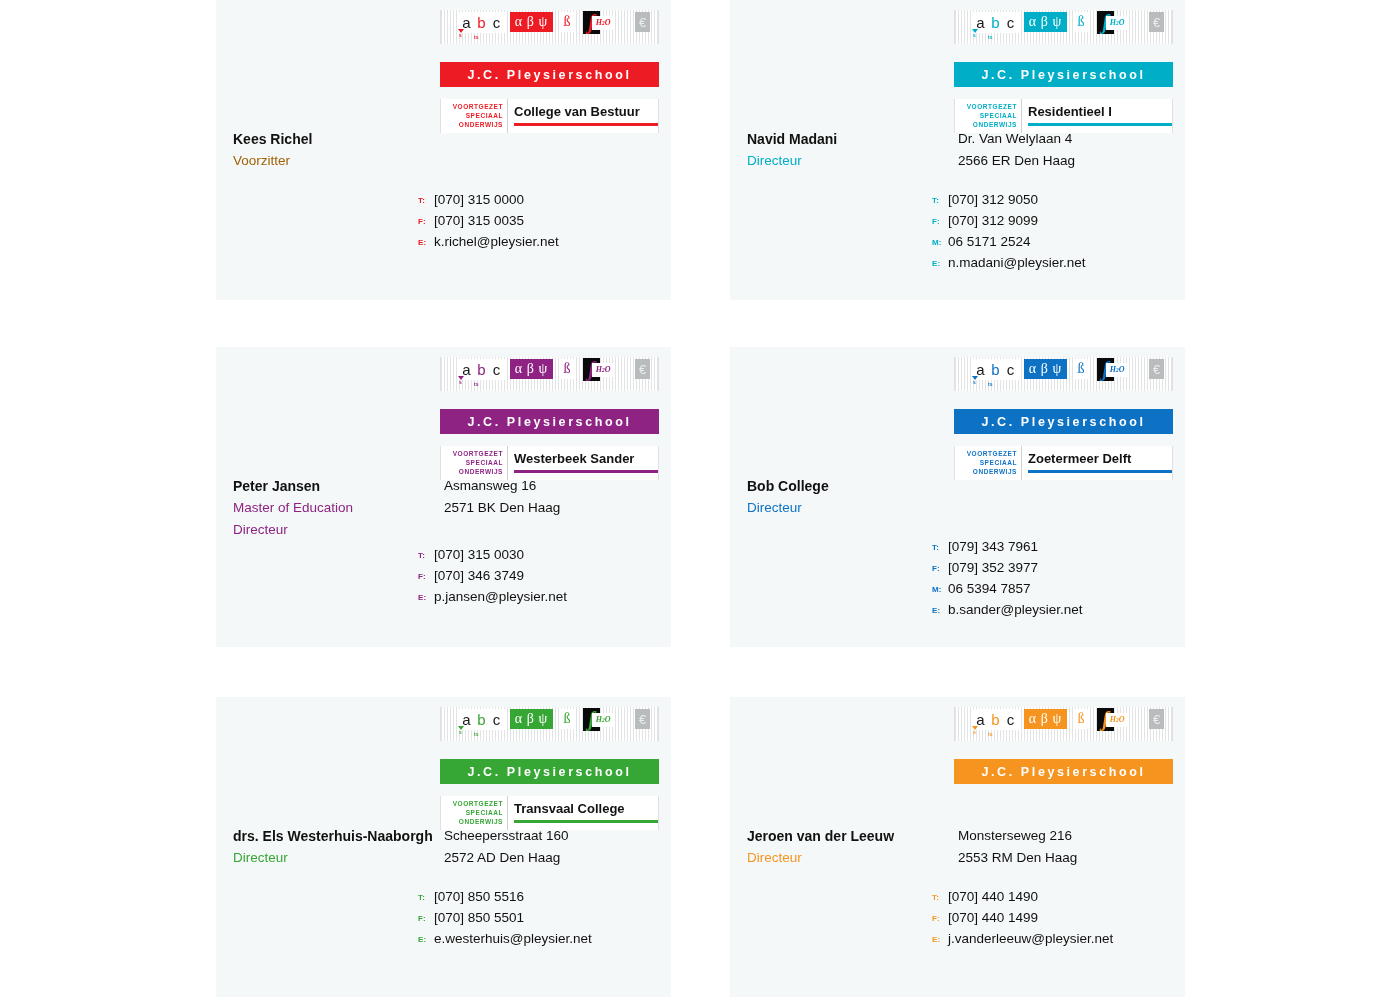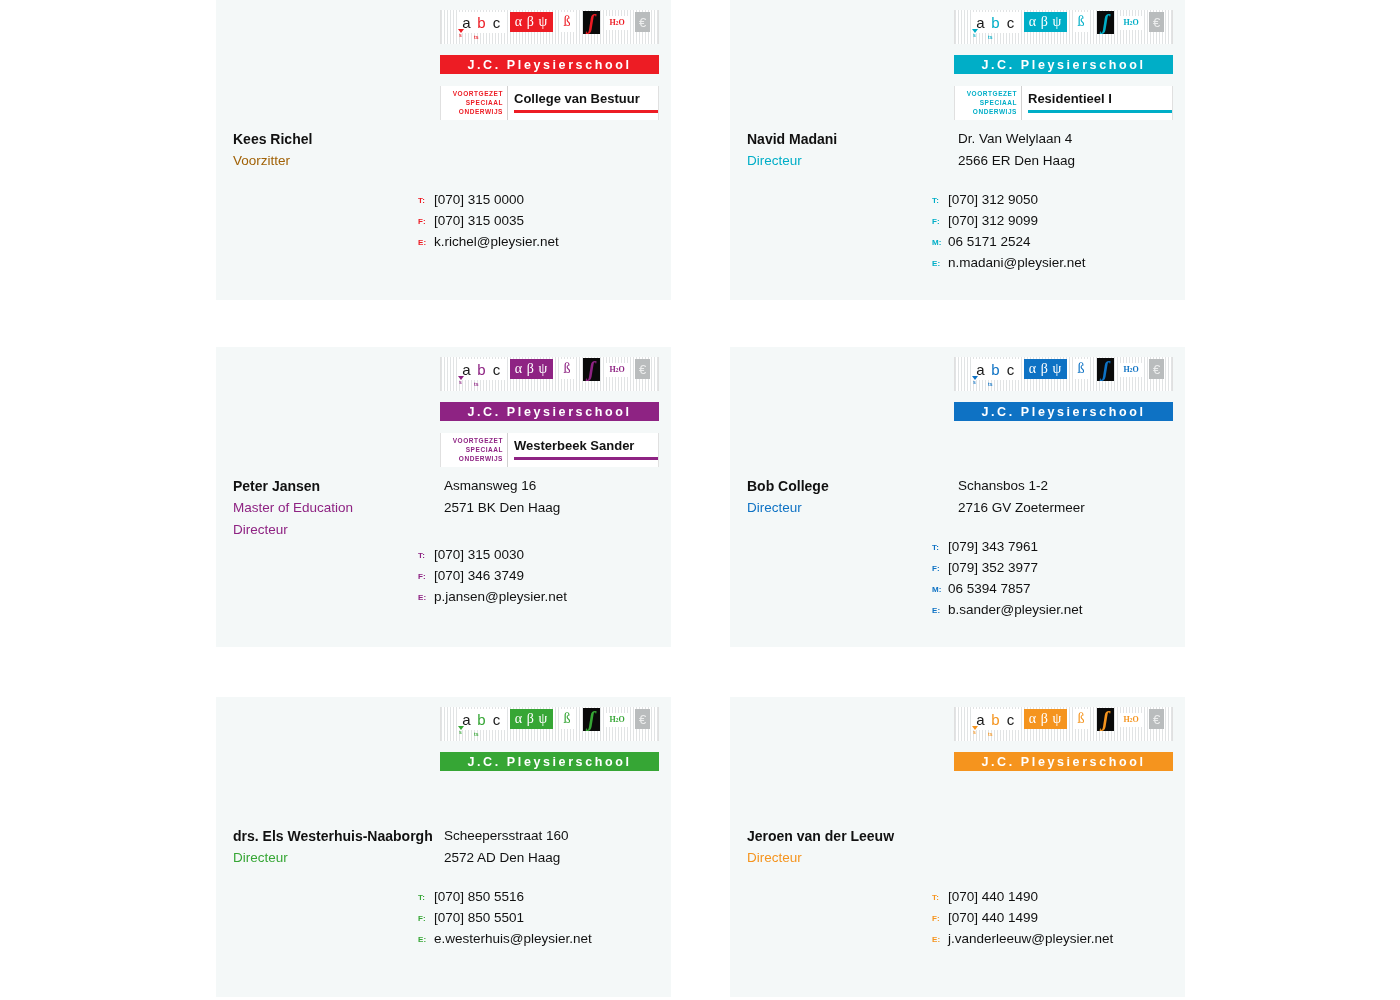--- a/index.html
+++ b/index.html
@@ -149,56 +149,57 @@
     font-family: "Liberation Serif", serif;
     font-size: 20px;
     font-weight: 700;
     font-style: italic;
     padding-bottom: 1px;
     box-sizing: border-box;
   }
 
   .g-h2o {
     top: 6px;
-    left: 165px;
+    left: 151px;
     width: 22px;
     height: 14px;
     background: #ffffff;
     font-family: "Liberation Serif", serif;
+    font-style: italic;
     font-weight: 700;
     font-size: 8px;
     letter-spacing: -0.2px;
   }
   .g-h2o sub { font-size: 6px; vertical-align: -1px; }
 
   .g-eur {
     top: 2px;
     left: 194px;
     width: 15px;
     height: 20px;
     background: #b9bcbd;
     color: #eceded;
     font-family: "Liberation Sans", sans-serif;
     font-size: 13px;
     font-weight: 400;
   }
 
   
   .logo-banner {
-    height: 19px;
+    height: 25px;
     display: flex;
     align-items: center;
     justify-content: center;
     color: #ffffff;
     font-family: "Liberation Sans", sans-serif;
     font-weight: 700;
     font-size: 12.5px;
     letter-spacing: 2.6px;
     box-sizing: border-box;
-    margin-top: 11px;
+    margin-top: 18px;
   }
 
   
   .logo-foot {
     position: relative;
     height: 34px;
     background: #ffffff;
     display: flex;
     align-items: flex-start;
     box-sizing: border-box;
@@ -515,28 +516,37 @@
               <span>β</span>
               <span>ψ</span>
             </div>
             <div class="g g-ss" style="color: rgb(14, 114, 196);">ß</div>
             <div class="g g-int" style="color: rgb(14, 114, 196);">ʃ</div>
             <div class="g g-h2o" style="color: rgb(14, 114, 196);">H<sub>2</sub>O</div>
             <div class="g g-eur">€</div>
           </div>
         </div>
         <div class="logo-banner" style="background: rgb(14, 114, 196);">J.C. Pleysierschool</div>
+        <div class="logo-foot">
+          <div class="vso-wrap">
+            <div class="vso" style="color: rgb(14, 114, 196);">
+              <div>VOORTGEZET</div>
+              <div>SPECIAAL</div>
+              <div>ONDERWIJS</div>
+            </div>
+          </div>
+          <div class="loc-wrap">
+            <div class="loc-name">Zoetermeer Delft</div>
+            <div class="loc-rule" style="background: rgb(14, 114, 196);"></div>
+          </div>
+        </div>
       </div>
       <div class="person">
         <div class="person-name">Bob College</div>
         <div class="person-role" style="color: rgb(14, 114, 196);">Directeur</div>
-      </div>
-      <div class="address">
-        <div class="address-line">Schansbos 1-2</div>
-        <div class="address-line">2716 GV  Zoetermeer</div>
       </div>
       <div class="contact" style="top: 192px;">
         <div class="contact-row">
           <span class="contact-key" style="color: rgb(14, 114, 196);">T:</span>
           <span class="contact-val">[079] 343 7961</span>
         </div>
         <div class="contact-row">
           <span class="contact-key" style="color: rgb(14, 114, 196);">F:</span>
           <span class="contact-val">[079] 352 3977</span>
         </div>
@@ -566,20 +576,33 @@
               <span>β</span>
               <span>ψ</span>
             </div>
             <div class="g g-ss" style="color: rgb(54, 166, 53);">ß</div>
             <div class="g g-int" style="color: rgb(54, 166, 53);">ʃ</div>
             <div class="g g-h2o" style="color: rgb(54, 166, 53);">H<sub>2</sub>O</div>
             <div class="g g-eur">€</div>
           </div>
         </div>
         <div class="logo-banner" style="background: rgb(54, 166, 53);">J.C. Pleysierschool</div>
+        <div class="logo-foot">
+          <div class="vso-wrap">
+            <div class="vso" style="color: rgb(54, 166, 53);">
+              <div>VOORTGEZET</div>
+              <div>SPECIAAL</div>
+              <div>ONDERWIJS</div>
+            </div>
+          </div>
+          <div class="loc-wrap">
+            <div class="loc-name">Transvaal College</div>
+            <div class="loc-rule" style="background: rgb(54, 166, 53);"></div>
+          </div>
+        </div>
       </div>
       <div class="person">
         <div class="person-name">drs. Els Westerhuis-Naaborgh</div>
         <div class="person-role" style="color: rgb(54, 166, 53);">Directeur</div>
       </div>
       <div class="address">
         <div class="address-line">Scheepersstraat 160</div>
         <div class="address-line">2572 AD  Den Haag</div>
       </div>
       <div class="contact" style="top: 192px;">
@@ -618,20 +641,24 @@
             <div class="g g-h2o" style="color: rgb(245, 148, 30);">H<sub>2</sub>O</div>
             <div class="g g-eur">€</div>
           </div>
         </div>
         <div class="logo-banner" style="background: rgb(245, 148, 30);">J.C. Pleysierschool</div>
       </div>
       <div class="person">
         <div class="person-name">Jeroen van der Leeuw</div>
         <div class="person-role" style="color: rgb(245, 148, 30);">Directeur</div>
       </div>
+      <div class="address">
+        <div class="address-line">Monsterseweg 216</div>
+        <div class="address-line">2553 RM  Den Haag</div>
+      </div>
       <div class="contact" style="top: 192px;">
         <div class="contact-row">
           <span class="contact-key" style="color: rgb(245, 148, 30);">T:</span>
           <span class="contact-val">[070] 440 1490</span>
         </div>
         <div class="contact-row">
           <span class="contact-key" style="color: rgb(245, 148, 30);">F:</span>
           <span class="contact-val">[070] 440 1499</span>
         </div>
         <div class="contact-row">

